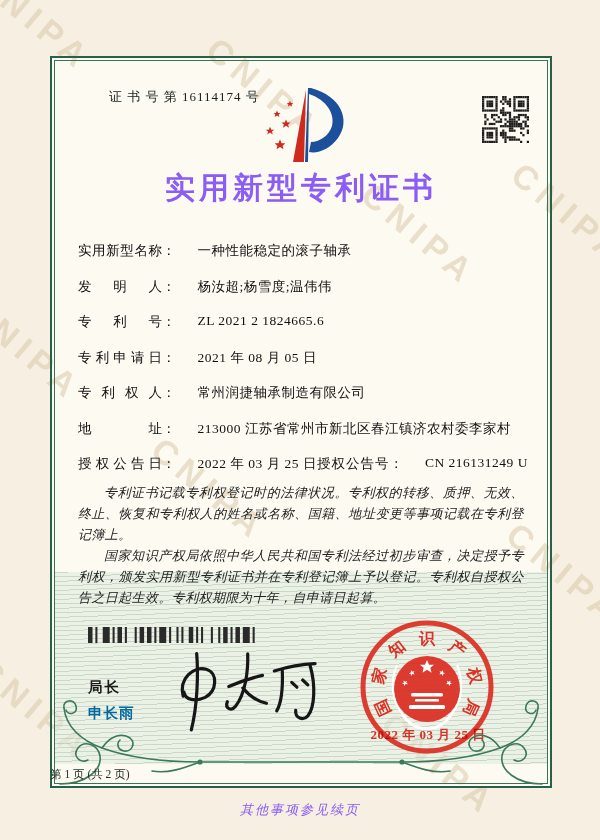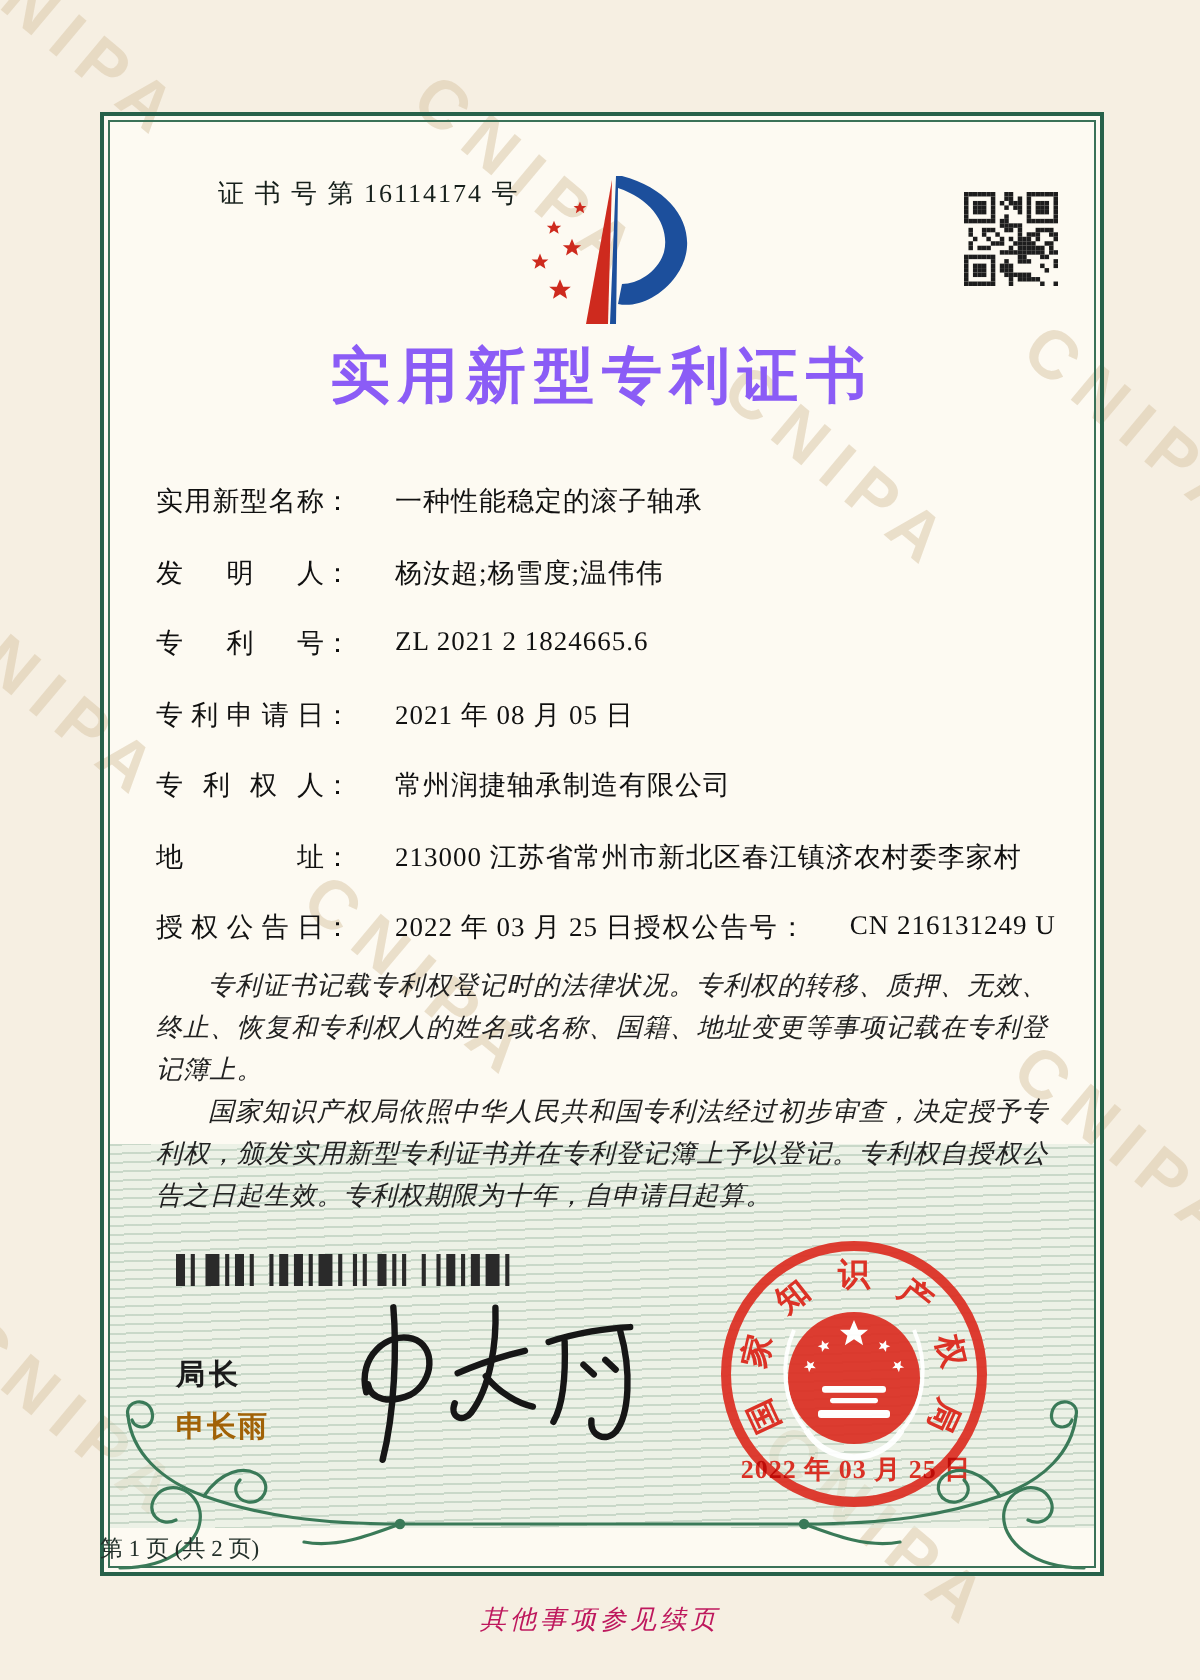--- a/index.html
+++ b/index.html
@@ -36,32 +36,32 @@
 
   .legal{position:absolute;left:78px;top:482px;width:446px;font-size:13px;line-height:21px;
          color:#222;text-align:justify;font-style:italic;letter-spacing:0.4px;}
   .legal p{margin:0;text-indent:2em;}
 
   .barcode{position:absolute;left:88px;top:627px;}
 
   .sig-title{position:absolute;left:88px;top:678px;font-family:"Liberation Sans",sans-serif;
              font-size:14.5px;font-weight:600;color:#1b1b1b;letter-spacing:2px;}
   .sig-name{position:absolute;left:88px;top:704px;font-family:"Liberation Sans",sans-serif;
-            font-size:14.5px;font-weight:600;color:#a16207;letter-spacing:1px;}
+            font-size:14.5px;font-weight:600;color:#0369a1;letter-spacing:1px;}
   .signature{position:absolute;left:165px;top:642px;}
 
   .seal{position:absolute;left:357px;top:617px;mix-blend-mode:multiply;}
   .seal-date{position:absolute;left:358px;top:726px;width:140px;text-align:center;
              font-size:13px;font-weight:600;color:#d93125;letter-spacing:0.5px;mix-blend-mode:multiply;}
 
   .ornament{position:absolute;left:50px;top:698px;z-index:3;pointer-events:none;}
 
   .page-num{position:absolute;left:50px;top:767px;width:424px;font-size:11.5px;color:#23302a;z-index:4;}
   .continuation{position:absolute;left:0;top:801px;width:600px;text-align:center;font-size:13px;
-                font-style:italic;color:#be185d;letter-spacing:2px;}
+                font-style:italic;color:#8b5cf6;letter-spacing:2px;}
 </style>
 </head>
 <body>
 
 <div id="page">
 
   <div class="frame-bg"></div>
   <div id="wm-layer" style="position:absolute;inset:0;z-index:1;">
       <span class="wm" style="left: -35px; top: 0px;">CNIPA</span>
       <span class="wm" style="left: 195px; top: 70px;">CNIPA</span>

